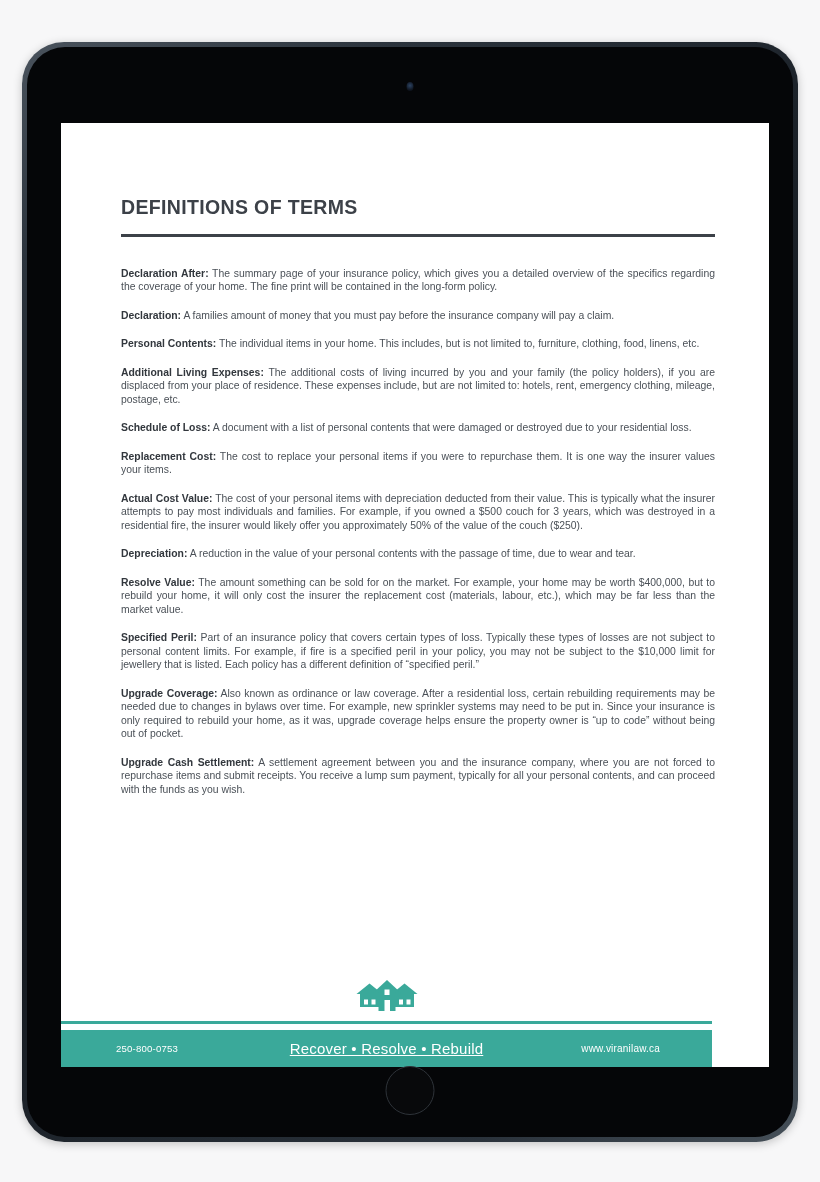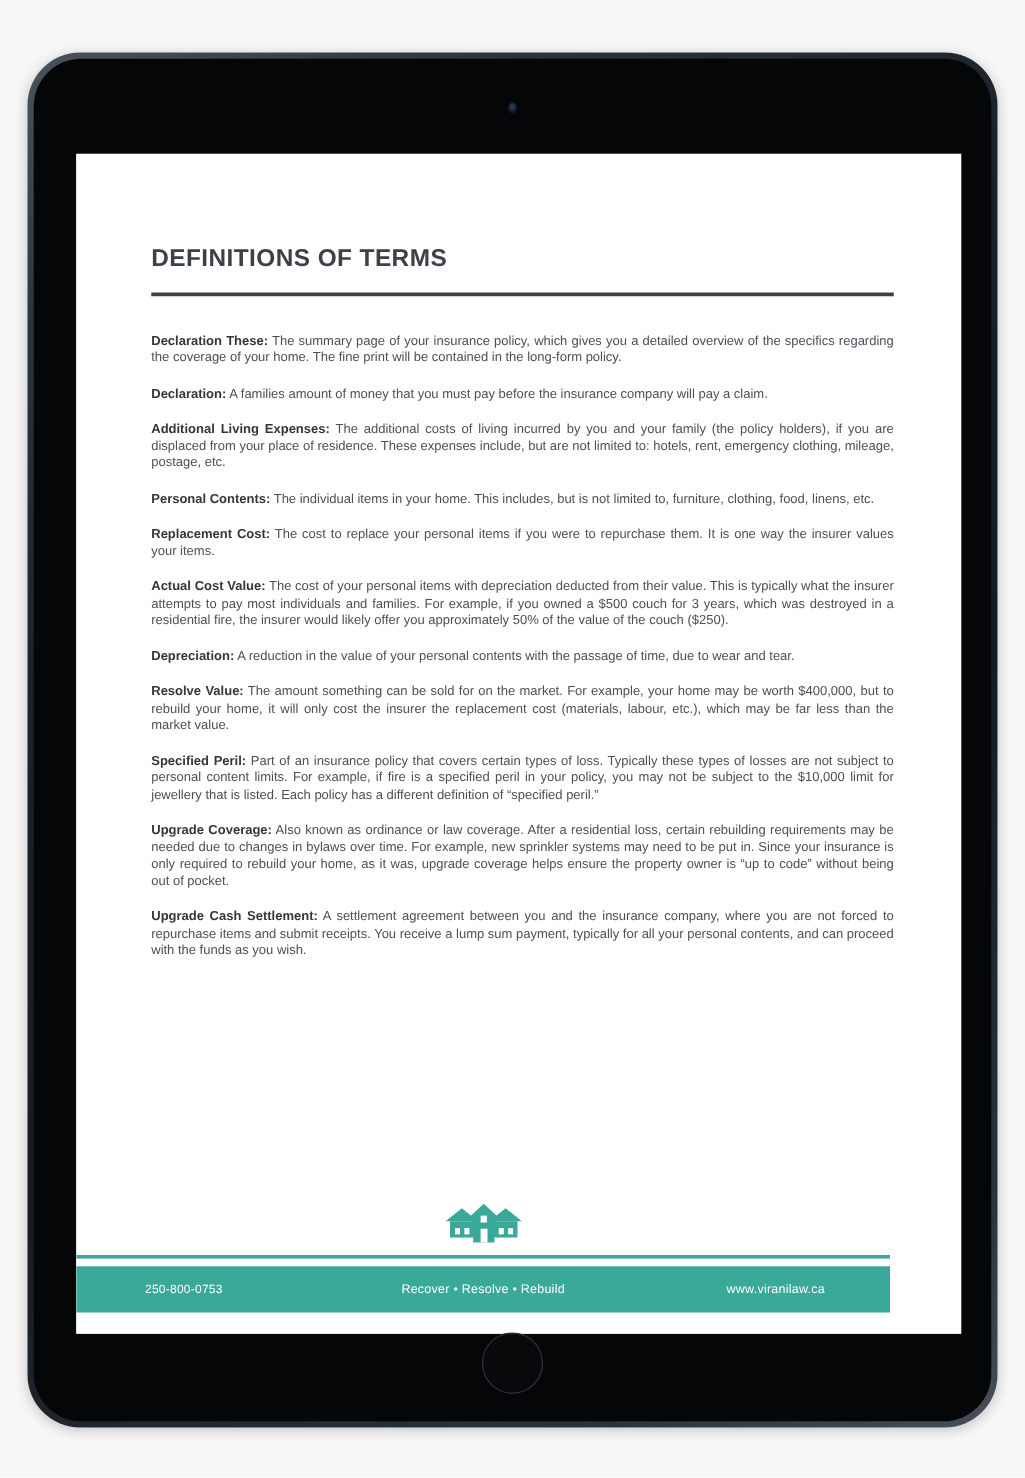--- a/index.html
+++ b/index.html
@@ -119,21 +119,21 @@
   .term:last-child { margin-bottom: 0; }
   .term .label {
     font-weight: bold;
     color: #32373d;
   }
 
   
   .doc-footer {
     position: absolute;
     left: 0;
-    bottom: 17px;
+    bottom: 0;
     width: 651px;
   }
   .house-wrap {
     display: flex;
     justify-content: center;
     align-items: flex-end;
     height: 42px;
     margin-bottom: 6px;
   }
   .house-icon { display: block; }
@@ -157,23 +157,24 @@
     position: absolute;
     left: 55px;
     font-size: 9.6px;
     color: #ffffff;
     letter-spacing: 0.2px;
   }
   .footer-tagline {
     position: absolute;
     left: 50%;
     transform: translateX(-50%);
-    font-size: 10px;
+    font-size: 15px;
     color: #ffffff;
     letter-spacing: 0.2px;
+    text-decoration: underline;
   }
   .footer-site {
     position: absolute;
     right: 52px;
     font-size: 10px;
     color: #ffffff;
     letter-spacing: 0.2px;
   }
 </style>
 </head>
@@ -186,28 +187,29 @@
 
       <div class="camera"></div>
 
       <div class="screen">
         <div class="doc">
 
           <div class="doc-body">
             <h1 class="doc-title">DEFINITIONS OF TERMS</h1>
             <div class="title-rule"></div>
 
-            <p class="term"><span class="label">Declaration These:</span><span> The summary page of your insurance policy, which gives you a detailed overview of the specifics regarding the coverage of your home. The fine print will be contained in the long-form policy.</span></p>
+            <p class="term"><span class="label">Declaration After:</span><span> The summary page of your insurance policy, which gives you a detailed overview of the specifics regarding the coverage of your home. The fine print will be contained in the long-form policy.</span></p>
 
             <p class="term"><span class="label">Declaration:</span><span> A families amount of money that you must pay before the insurance company will pay a claim.</span></p>
 
+            <p class="term"><span class="label">Personal Contents:</span><span> The individual items in your home. This includes, but is not limited to, furniture, clothing, food, linens, etc.</span></p>
+
             <p class="term"><span class="label">Additional Living Expenses:</span><span> The additional costs of living incurred by you and your family (the policy holders), if you are displaced from your place of residence. These expenses include, but are not limited to: hotels, rent, emergency clothing, mileage, postage, etc.</span></p>
 
-            <p class="term"><span class="label">Personal Contents:</span><span> The individual items in your home. This includes, but is not limited to, furniture, clothing, food, linens, etc.</span></p>
-
+            <p class="term"><span class="label">Schedule of Loss:</span><span> A document with a list of personal contents that were damaged or destroyed due to your residential loss.</span></p>
 
             <p class="term"><span class="label">Replacement Cost:</span><span> The cost to replace your personal items if you were to repurchase them. It is one way the insurer values your items.</span></p>
 
             <p class="term"><span class="label">Actual Cost Value:</span><span> The cost of your personal items with depreciation deducted from their value. This is typically what the insurer attempts to pay most individuals and families. For example, if you owned a $500 couch for 3 years, which was destroyed in a residential fire, the insurer would likely offer you approximately 50% of the value of the couch ($250).</span></p>
 
             <p class="term"><span class="label">Depreciation:</span><span> A reduction in the value of your personal contents with the passage of time, due to wear and tear.</span></p>
 
             <p class="term"><span class="label">Resolve Value:</span><span> The amount something can be sold for on the market. For example, your home may be worth $400,000, but to rebuild your home, it will only cost the insurer the replacement cost (materials, labour, etc.), which may be far less than the market value.</span></p>
 
             <p class="term"><span class="label">Specified Peril:</span><span> Part of an insurance policy that covers certain types of loss. Typically these types of losses are not subject to personal content limits. For example, if fire is a specified peril in your policy, you may not be subject to the $10,000 limit for jewellery that is listed. Each policy has a different definition of “specified peril.”</span></p>

